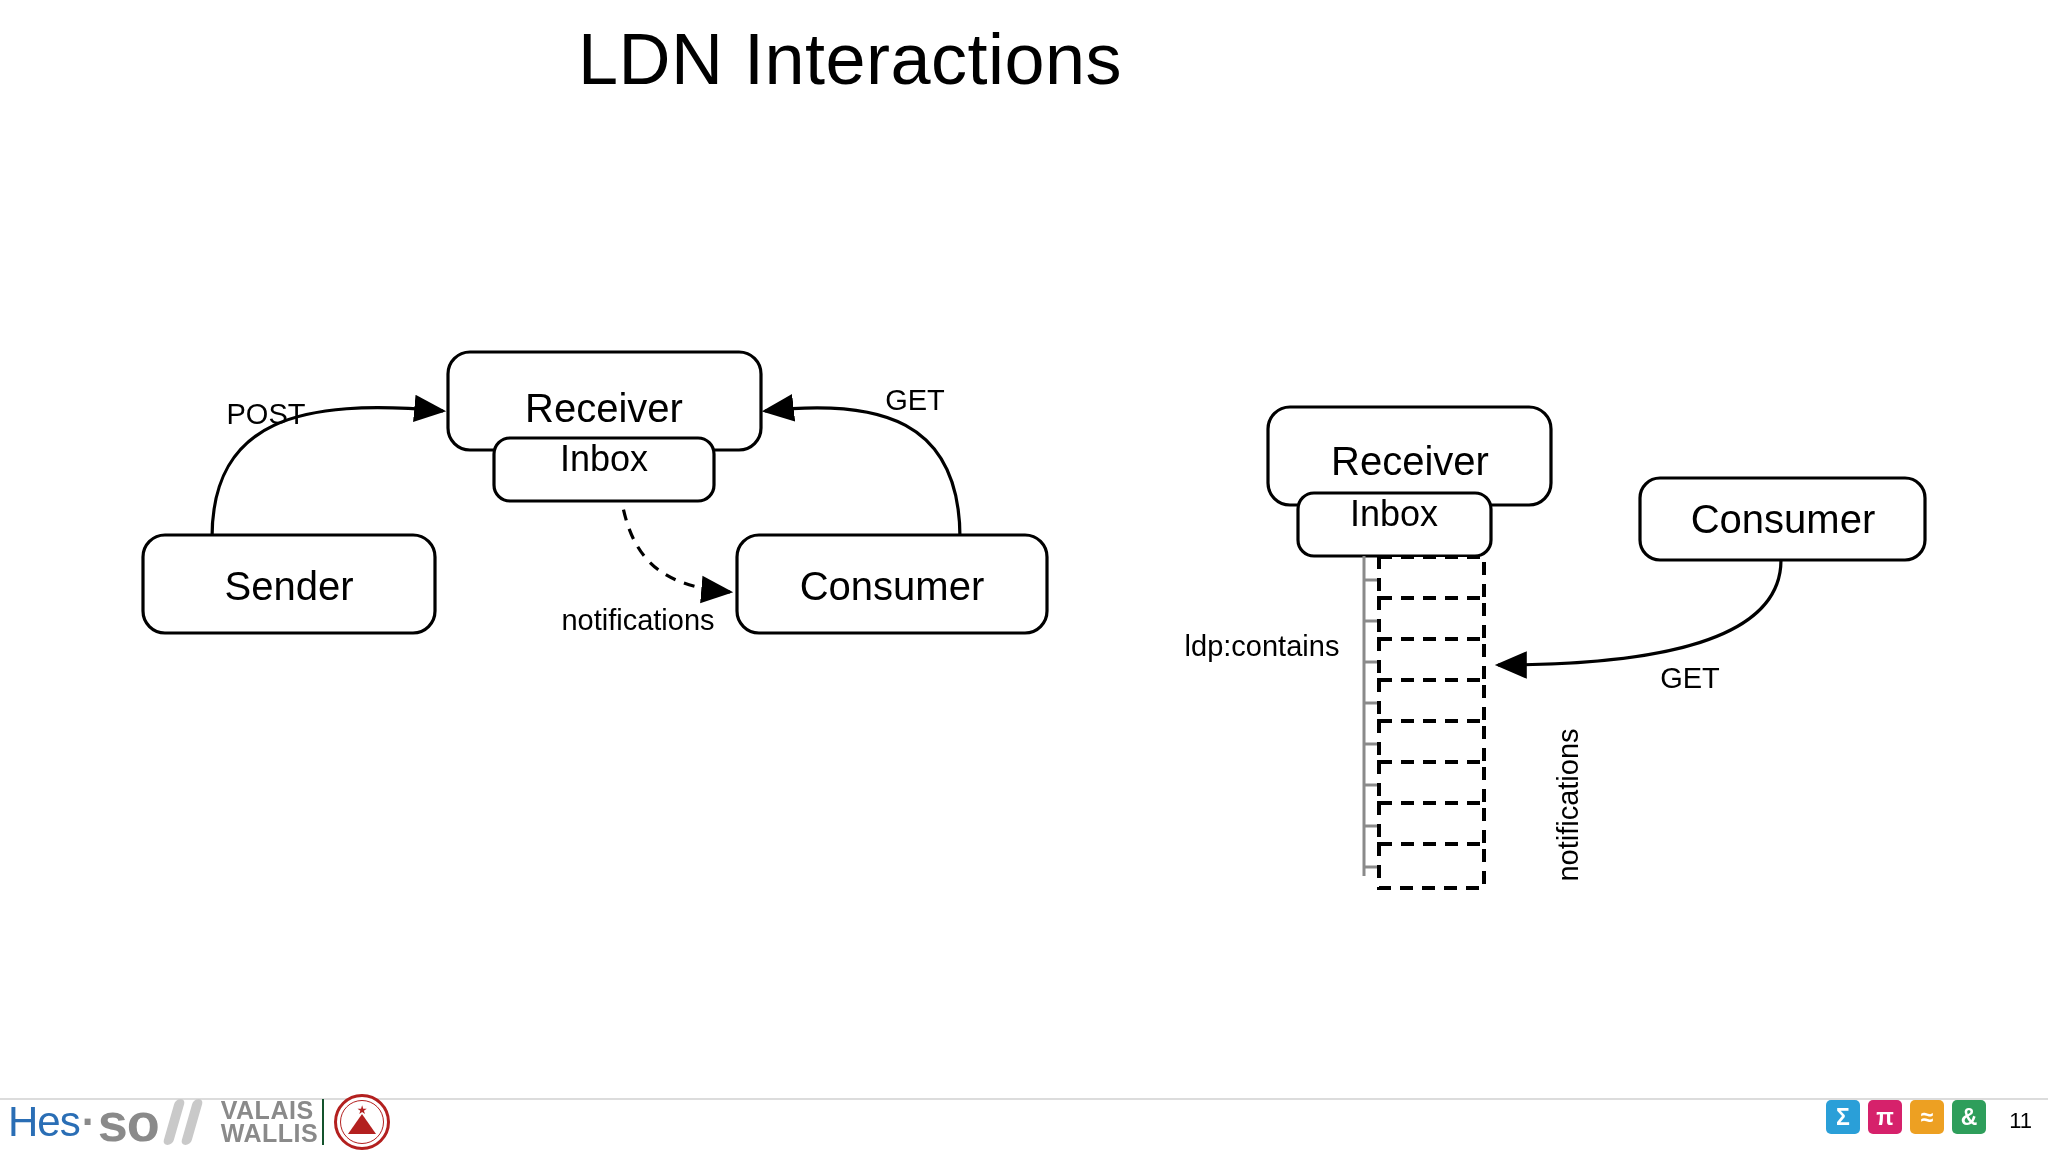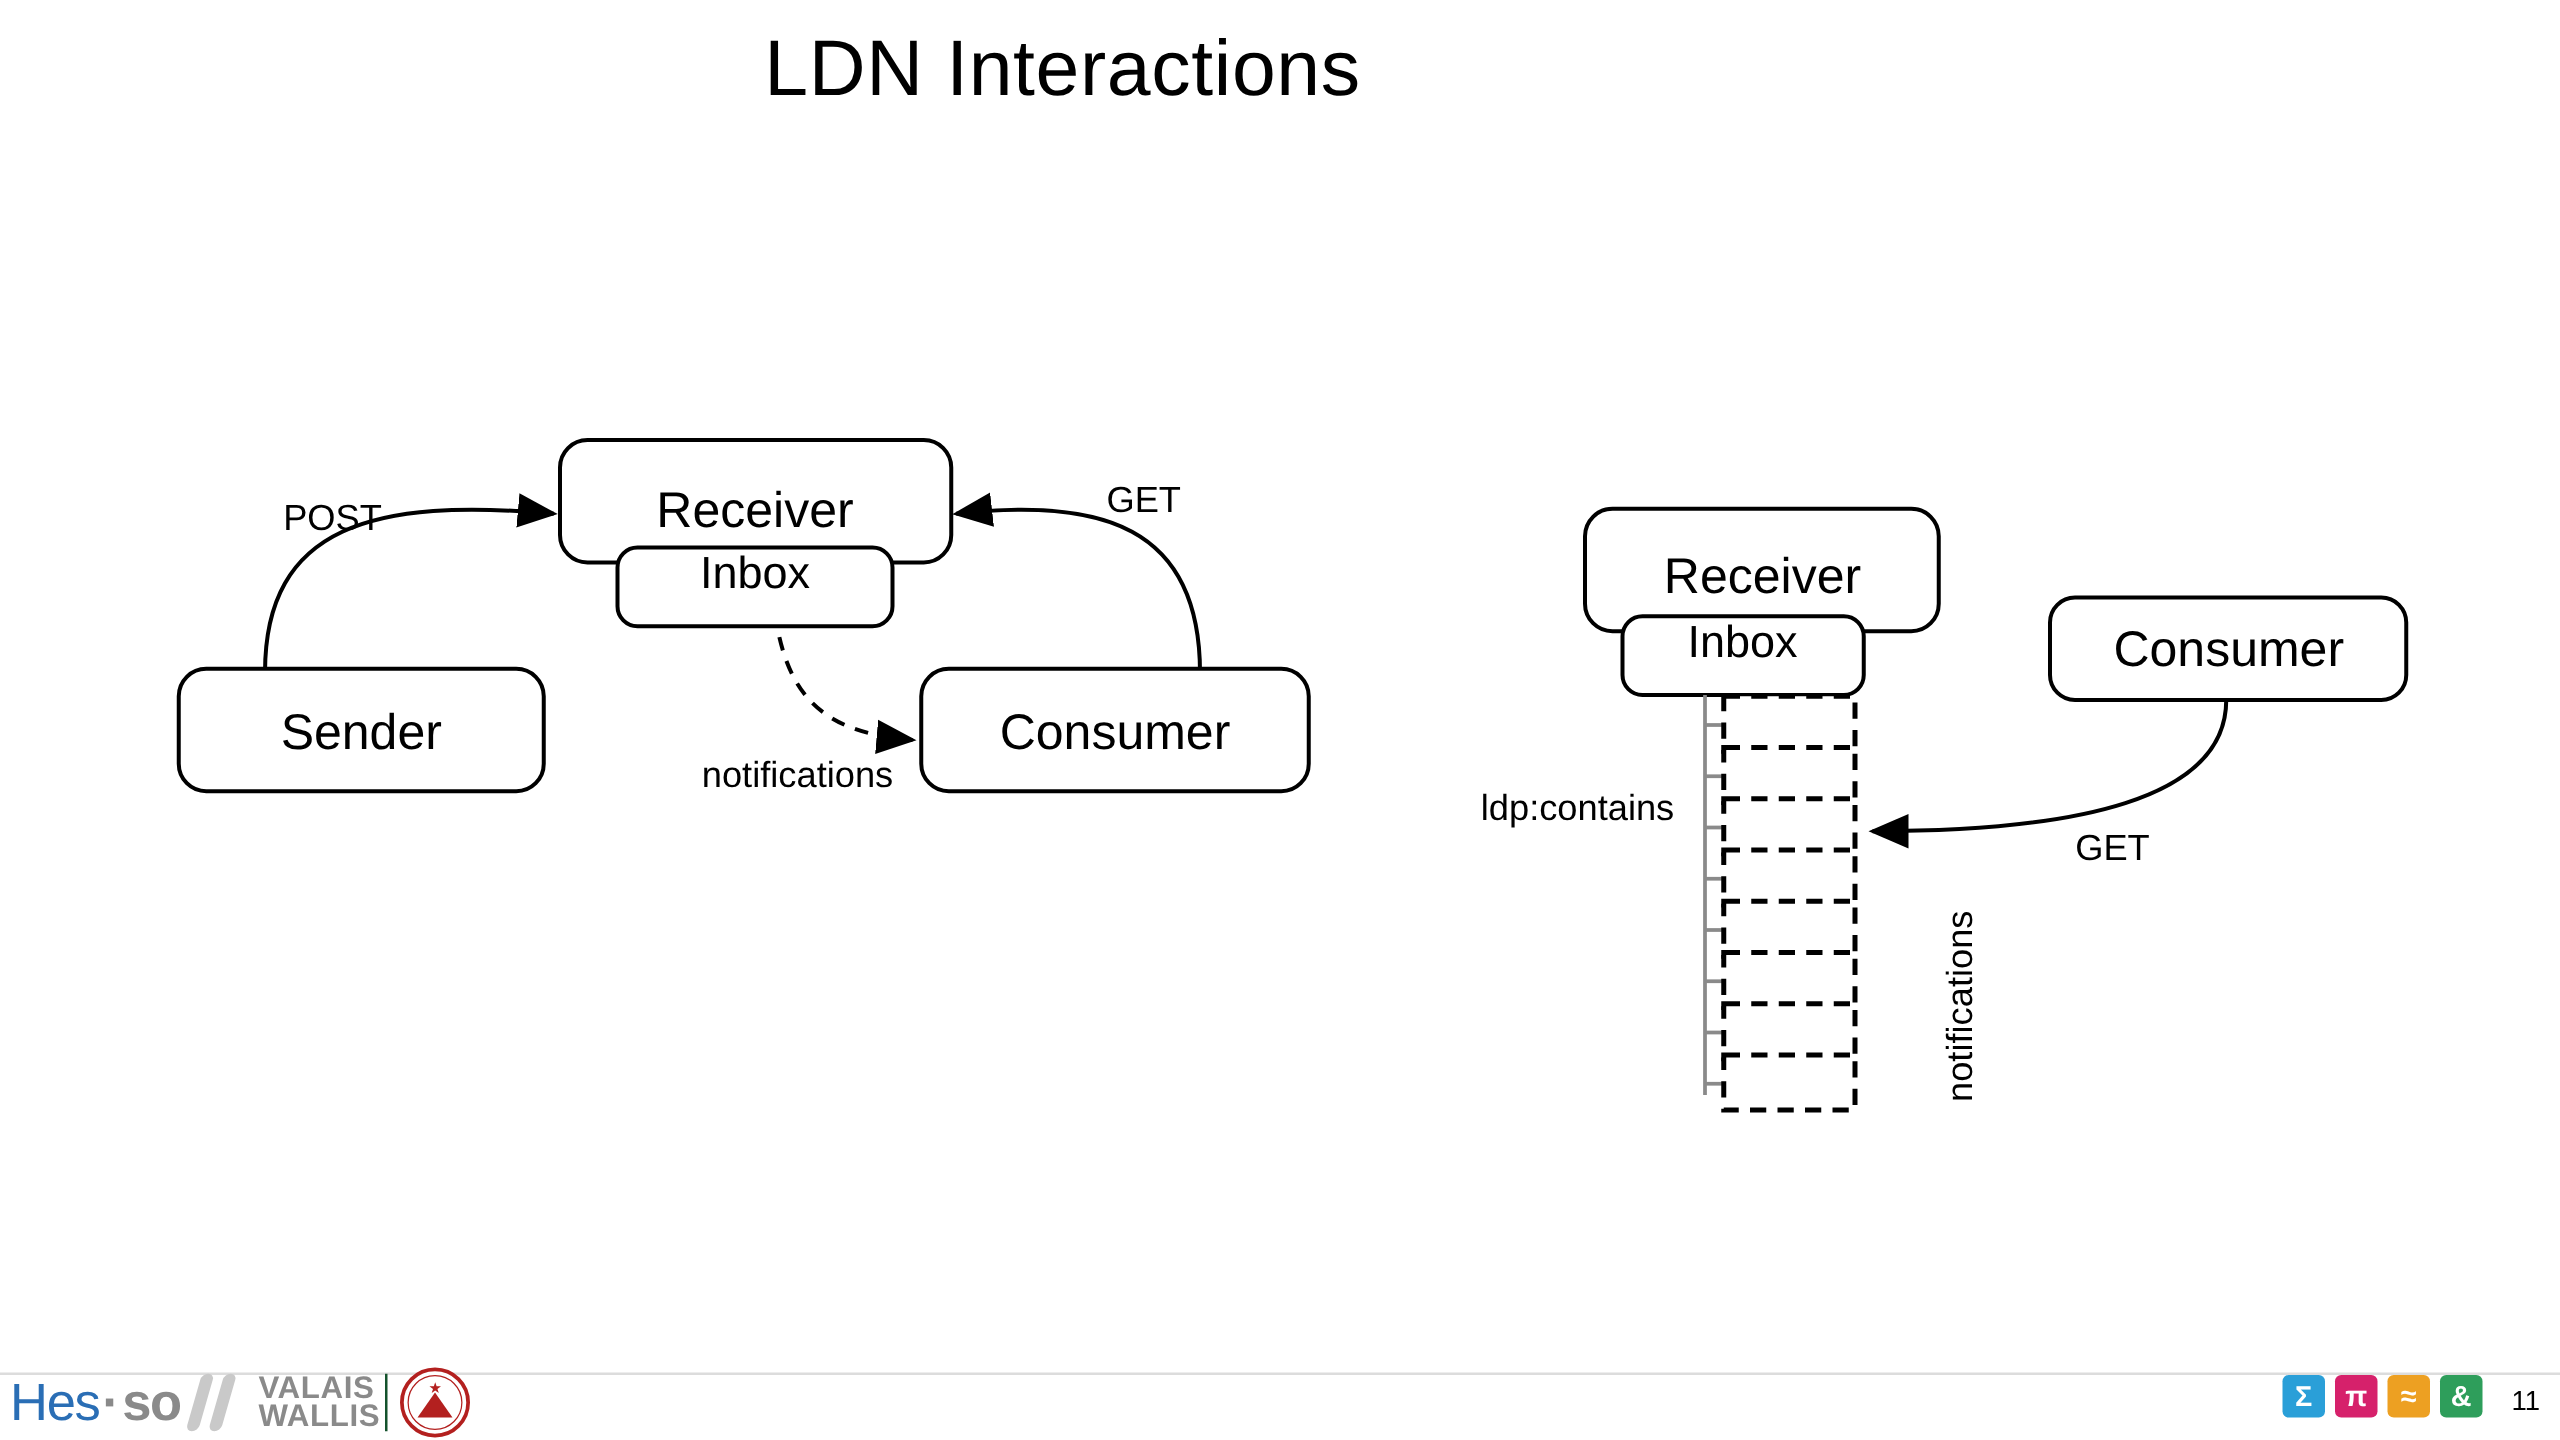--- a/index.html
+++ b/index.html
@@ -10,21 +10,21 @@
     position:relative;
     overflow:hidden;
   }
   .slide{position:absolute;inset:0;background:#fff;}
 
   
   .slide-title{
     position:absolute;
     top:22px;left:0;width:1700px;
     text-align:center;
-    font-size:63px;
+    font-size:72px;
     font-weight:300;
     letter-spacing:0.5px;
     line-height:1.05;
     color:#000;
     white-space:nowrap;
   }
 
   
   .diagram{position:absolute;top:0;left:0;width:2048px;height:989px;}
   .diagram svg{display:block;width:2048px;height:1152px;}
@@ -53,21 +53,21 @@
     position:absolute;left:0;top:1098px;width:2048px;height:2px;background:#dcdcdc;
   }
   .logo{
     position:absolute;left:8px;top:1096px;
     height:52px;display:flex;align-items:center;gap:0px;
   }
   .logo-hes{
     font-size:42px;font-weight:normal;color:#2a6eb5;letter-spacing:-1px;line-height:1;
   }
   .logo-dot{font-size:42px;font-weight:bold;color:#8a8a8a;line-height:1;margin:0 2px;}
-  .logo-so{font-size:42px;font-weight:bold;color:#8a8a8a;letter-spacing:-1px;line-height:1;}
+  .logo-so{font-size:54px;font-weight:bold;color:#8a8a8a;letter-spacing:-1px;line-height:1;}
   .logo-slashes{
     display:inline-block;width:52px;height:46px;position:relative;margin:0 2px 0 4px;
   }
   .logo-slashes i{
     position:absolute;top:0;width:10px;height:46px;background:#c9c9c9;
     border-radius:5px;transform:skewX(-16deg);
   }
   .logo-slashes i:nth-child(1){left:6px;}
   .logo-slashes i:nth-child(2){left:24px;}
   .logo-vw{

